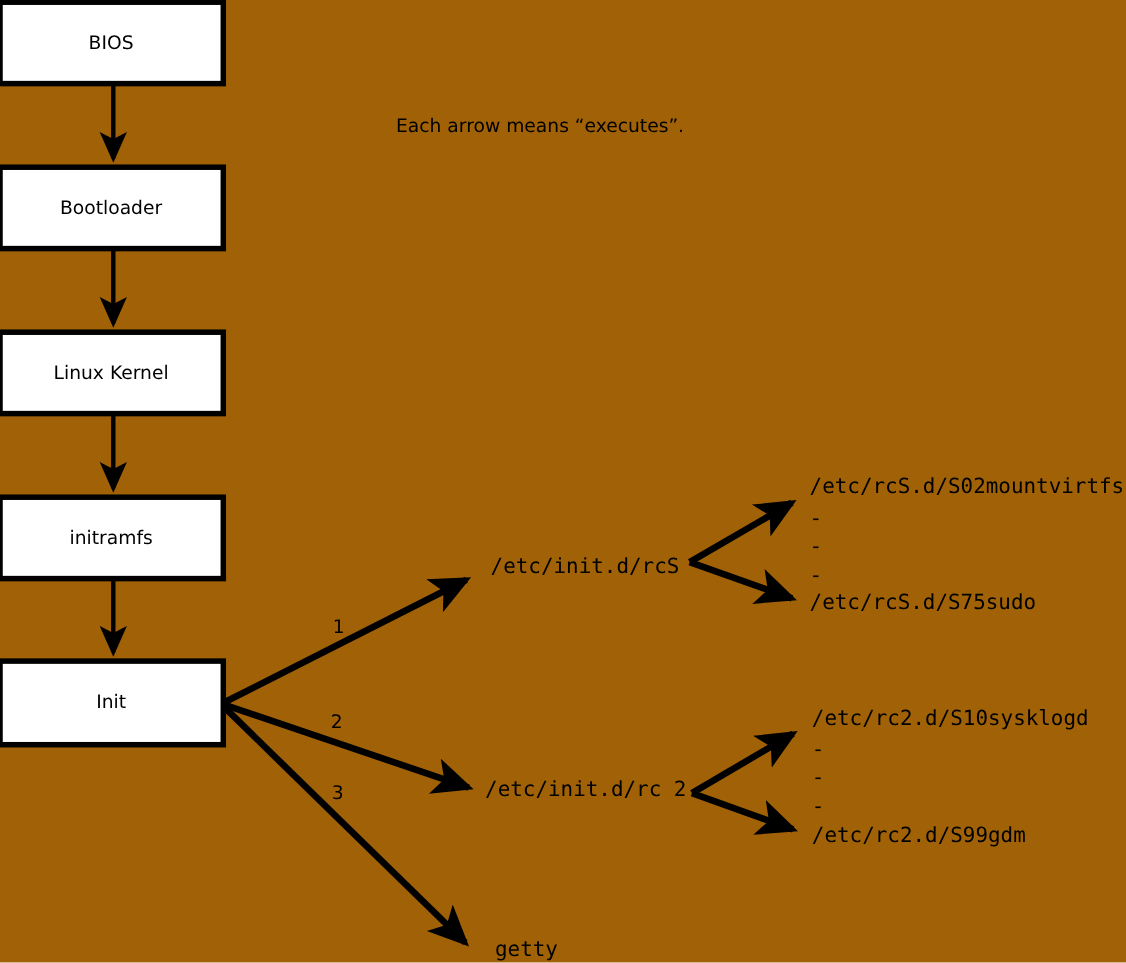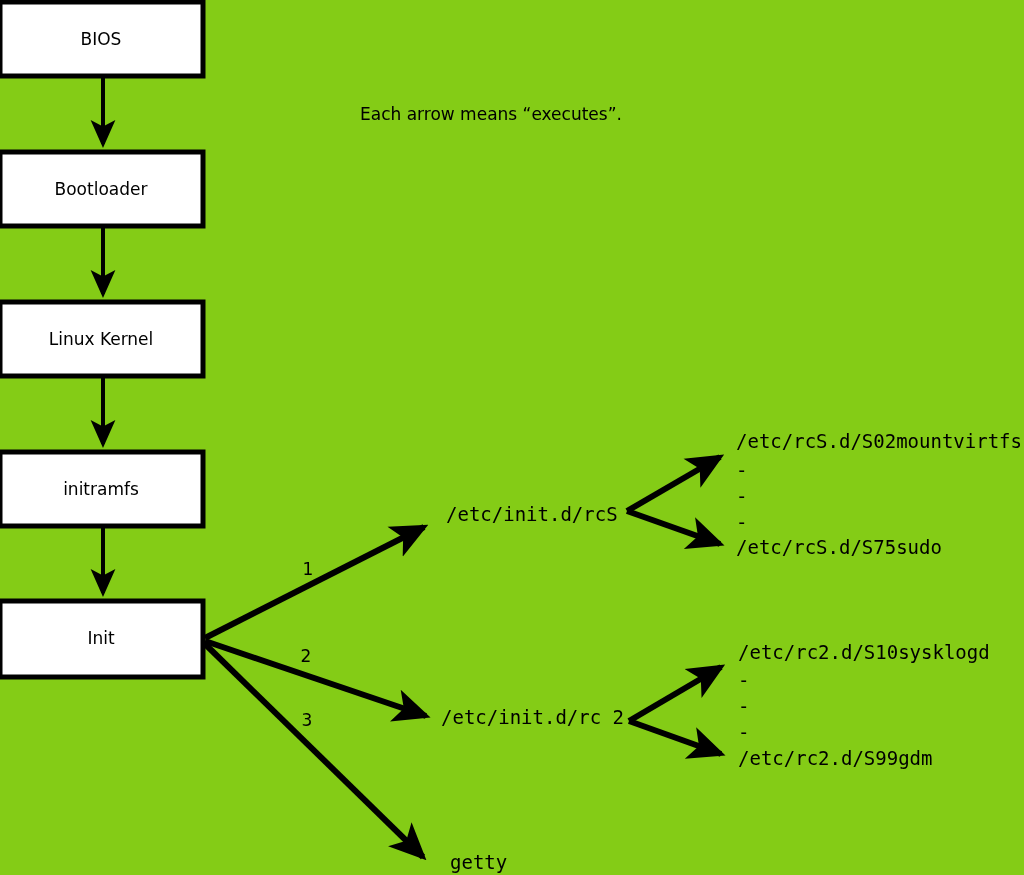--- a/index.html
+++ b/index.html
@@ -10,21 +10,21 @@
   body {
     width: 1024px;
     height: 875px;
     overflow: hidden;
     font-family: "Liberation Sans", sans-serif;
   }
   #diagram-root {
     position: relative;
     width: 1024px;
     height: 875px;
-    background: #84cc16;
+    background: #a16207;
   }
   svg.canvas {
     position: absolute;
     top: 0;
     left: 0;
     width: 1024px;
     height: 875px;
     display: block;
   }
   .box-rect {

